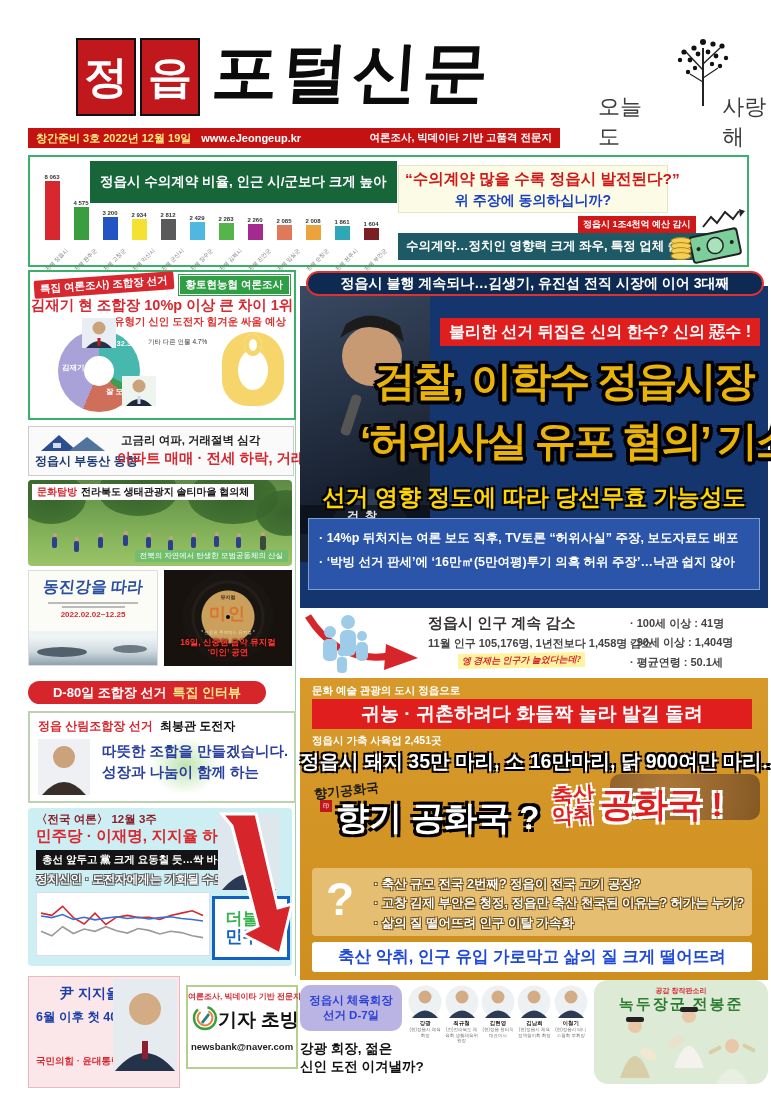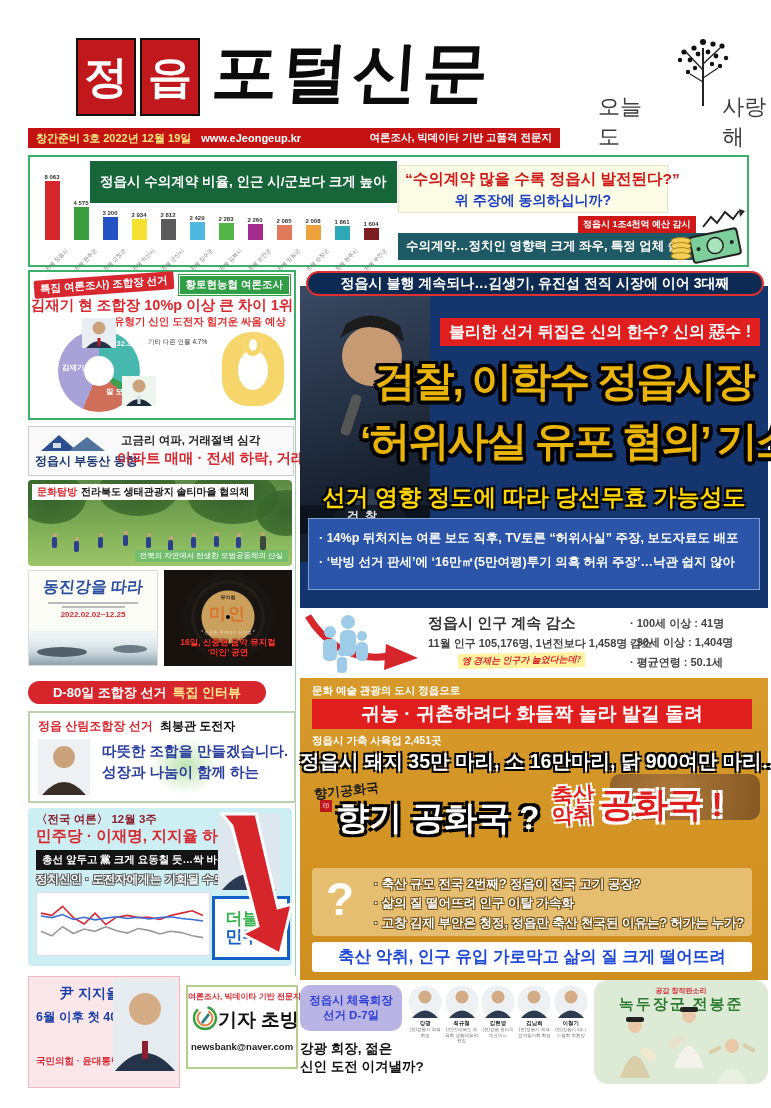--- a/index.html
+++ b/index.html
@@ -539,22 +539,22 @@
       <span class="stack">
         <span>축산</span>
         <span>악취</span>
       </span>
       <span class="main">공화국 !</span>
     </div>
     <div class="lv-qbox">
       <div class="lv-qmark">?</div>
       <div class="lv-qlines" id="lv-qlines">
           <div>· 축산 규모 전국 2번째? 정읍이 전국 고기 공장?</div>
+          <div>· 고창 김제 부안은 청정, 정읍만 축산 천국된 이유는? 허가는 누가?</div>
           <div>· 삶의 질 떨어뜨려 인구 이탈 가속화</div>
-          <div>· 고창 김제 부안은 청정, 정읍만 축산 천국된 이유는? 허가는 누가?</div>
         </div>
     </div>
     <div class="lv-bottom">축산 악취, 인구 유입 가로막고 삶의 질 크게 떨어뜨려</div>
   </div>
 
   <div class="sp-box">
     <span>정읍시 체육회장</span>
     <span>선거 D-7일</span>
   </div>
   <div class="sp-q">

